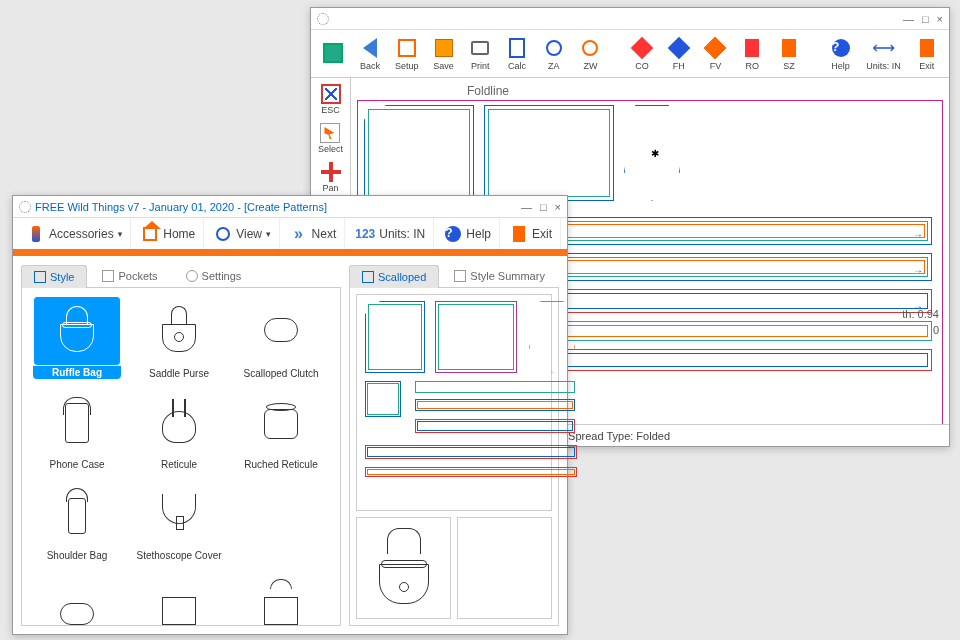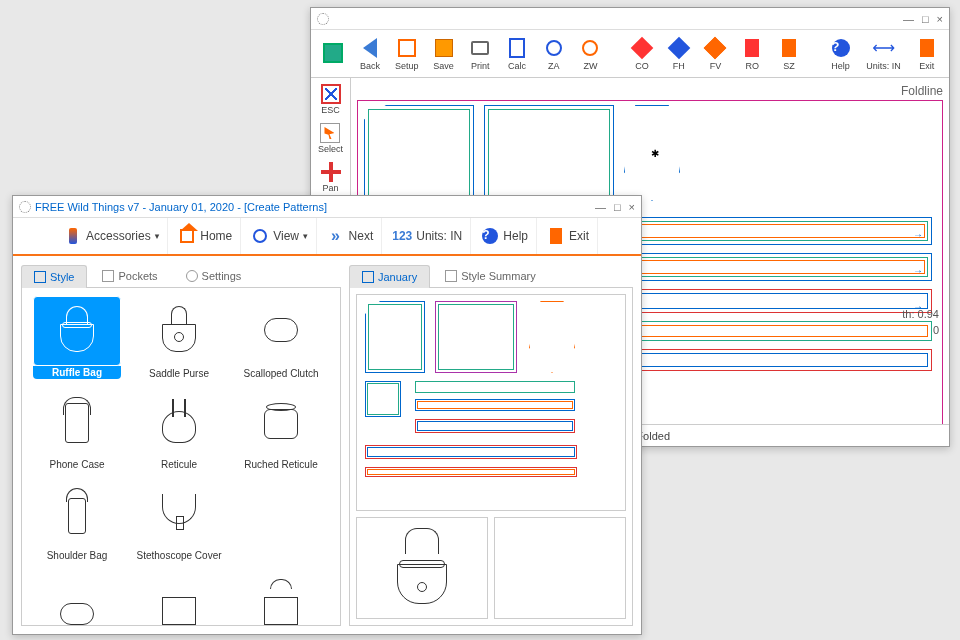--- a/index.html
+++ b/index.html
@@ -1,20 +1,20 @@
 <!DOCTYPE html>
 <html><head>
 <meta charset="utf-8">
 <style>
 * { box-sizing: border-box; margin: 0; padding: 0; font-family: Arial, sans-serif; }
 body { background: #e8e8e8; width: 960px; height: 640px; position: relative; overflow: hidden; }
 
 .window { position: absolute; background: #fff; border: 1px solid #999; box-shadow: 0 2px 8px rgba(0,0,0,0.2); }
 .win-layout { left: 310px; top: 7px; width: 640px; height: 440px; }
-.win-create { left: 12px; top: 195px; width: 630px; height: 440px; }
+.win-create { left: 12px; top: 195px; width: 556px; height: 440px; }
 
 .titlebar { height: 22px; background: #fff; border-bottom: 1px solid #ddd; display: flex; align-items: center; padding: 0 6px; font-size: 11px; color: #0066cc; }
 .titlebar .gear { width: 12px; height: 12px; border: 1px dotted #888; border-radius: 50%; margin-right: 4px; }
 .titlebar .wincontrols { margin-left: auto; display: flex; gap: 8px; color: #666; font-size: 11px; }
 .titlebar .wincontrols span { cursor: default; }
 
 
 .toolbar-l { height: 48px; border-bottom: 1px solid #ccc; display: flex; align-items: center; padding: 0 6px; gap: 4px; }
 .tbtn { display: flex; flex-direction: column; align-items: center; justify-content: center; width: 36px; height: 44px; font-size: 9px; color: #444; }
 .tbtn .ic { width: 22px; height: 22px; margin-bottom: 2px; display: flex; align-items: center; justify-content: center; }
@@ -33,37 +33,37 @@
 .door { width: 14px; height: 18px; background: #f60; }
 
 .layout-body { display: flex; height: calc(100% - 22px - 48px - 22px); }
 .side-l { width: 40px; border-right: 1px solid #ccc; display: flex; flex-direction: column; align-items: center; padding-top: 6px; gap: 2px; }
 .side-l .sb { display: flex; flex-direction: column; align-items: center; font-size: 9px; color: #444; margin-bottom: 6px; }
 .side-l .sic { width: 20px; height: 20px; margin-bottom: 1px; }
 .esc-i { border: 2px solid #d33; position: relative; } .esc-i::after { content:""; position:absolute; inset:2px; background: linear-gradient(45deg, transparent 45%, #25d 45%, #25d 55%, transparent 55%), linear-gradient(-45deg, transparent 45%, #25d 45%, #25d 55%, transparent 55%); }
 .sel-i { border: 1px solid #999; position:relative; } .sel-i::after { content:""; position:absolute; left:3px; top:3px; width:10px; height:12px; background:#f60; clip-path: polygon(0 0, 100% 50%, 50% 60%, 70% 100%, 50% 100%, 40% 65%, 0 55%); }
 .pan-i { position: relative; } .pan-i::before, .pan-i::after { content:""; position:absolute; background:#d33; } .pan-i::before { left:8px; top:0; width:4px; height:20px; } .pan-i::after { left:0; top:8px; width:20px; height:4px; }
 
-.canvas-l { flex: 1; padding: 6px; overflow: hidden; text-align: right; }
+.canvas-l { flex: 1; padding: 6px; overflow: hidden; }
 .fold-label { font-size: 12px; color: #666; margin-left: 110px; }
 .lay-outer { border: 1px solid #cc2288; margin-top: 2px; width: 100%; height: 340px; padding: 6px; position: relative; }
 .piece { position: absolute; border: 1px solid #0066cc; background: #fff; font-size: 6px; color: #999; }
 .piece.green { border-color: #2a8; }
 .piece .dot { position: absolute; left: 48%; top: 45%; font-size: 10px; color: #000; }
 .strip { position: absolute; height: 28px; border: 1px solid #0066cc; left: 10px; right: 10px; }
 .strip.red { border-color: #d33; }
 .strip .inner-g { position: absolute; inset: 3px; border: 1px solid #2a8; }
 .strip .inner-o { position: absolute; inset: 6px; border: 1px solid #f60; }
 .strip .arr { position: absolute; right: 8px; top: 10px; color: #06c; font-size: 10px; }
 
 .statusbar { height: 22px; border-top: 1px solid #ccc; display: flex; align-items: center; font-size: 11px; color: #444; padding: 0 8px; gap: 16px; position: absolute; bottom: 0; left: 0; right: 0; background: #fff; }
 .statusbar .seg { border-left: 1px solid #ccc; padding-left: 10px; }
 
 
-.toolbar-c { height: 38px; border-bottom: 2px solid #f97316; display: flex; align-items: center; padding: 0 6px; gap: 2px; justify-content: center; }
+.toolbar-c { height: 38px; border-bottom: 7px solid #f97316; display: flex; align-items: center; padding: 0 6px; gap: 2px; justify-content: center; }
 .cbtn { display: flex; align-items: center; gap: 4px; padding: 4px 8px; font-size: 12px; color: #444; border-right: 1px solid #eee; height: 100%; }
 .cbtn .ci { width: 18px; height: 18px; display: flex; align-items: center; justify-content: center; }
 .acc-i { width: 8px; height: 16px; background: linear-gradient(#f60, #25d); border-radius: 2px; }
 .home-i { width: 14px; height: 14px; border: 2px solid #f60; position: relative; } .home-i::before { content:""; position:absolute; top:-8px; left:-2px; border-left:9px solid transparent; border-right:9px solid transparent; border-bottom:8px solid #f60; }
 .dbl-arr { color: #3a7bd5; font-size: 16px; font-weight: bold; }
 .n123 { color: #3a7bd5; font-weight: bold; font-size: 12px; }
 
 .create-body { display: flex; height: calc(100% - 22px - 38px); padding: 8px; gap: 8px; }
 .left-panel { width: 320px; display: flex; flex-direction: column; }
 .tabs { display: flex; gap: 2px; border-bottom: 1px solid #ccc; }
@@ -439,21 +439,21 @@
                 </div>
               </div>
             </div>
         </div>
       </div>
     </div>
     <div class="right-panel">
       <div class="tabs">
         <div class="tab active">
             <div class="ti"></div>
-            <span>January</span>
+            <span>Scalloped</span>
           </div>
         <div class="tab">
             <div class="ti"></div>
             <span>Style Summary</span>
           </div>
       </div>
       <div class="pat-body">
         <div class="pat-top">
           <div class="mini-piece" style="left:8px;top:6px;width:60px;height:72px;clip-path:polygon(0 18%,25% 0,100% 0,100% 100%,0 100%)"></div>
           <div class="mini-piece g" style="left:11px;top:9px;width:54px;height:66px"></div>

